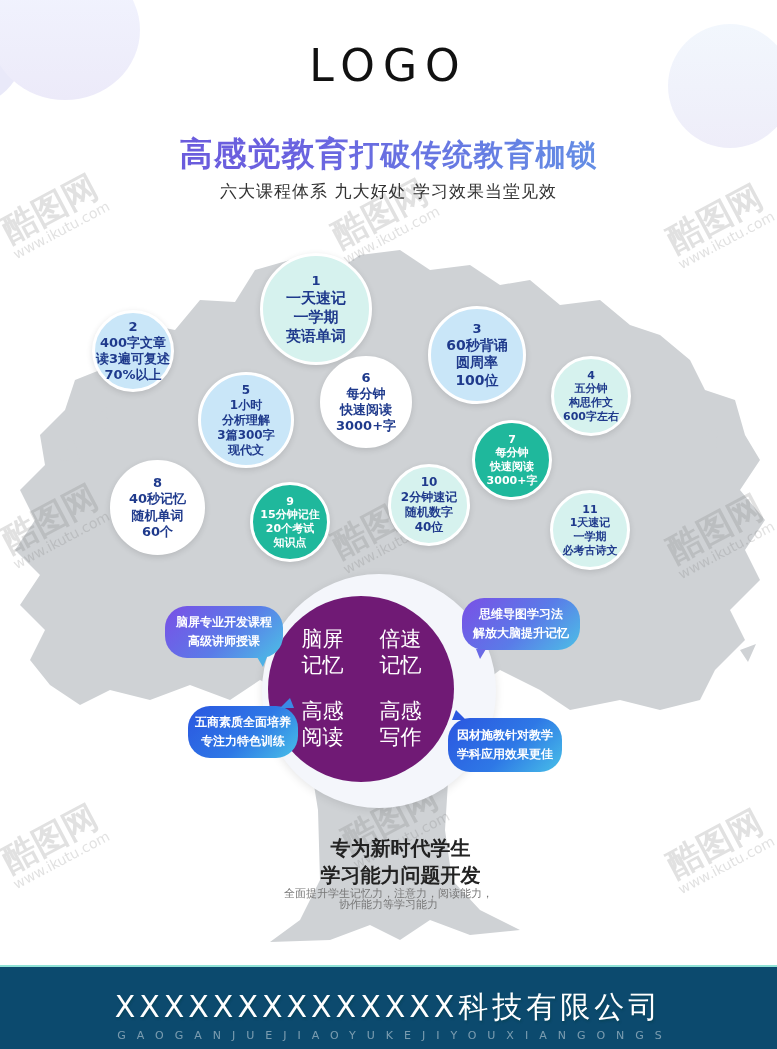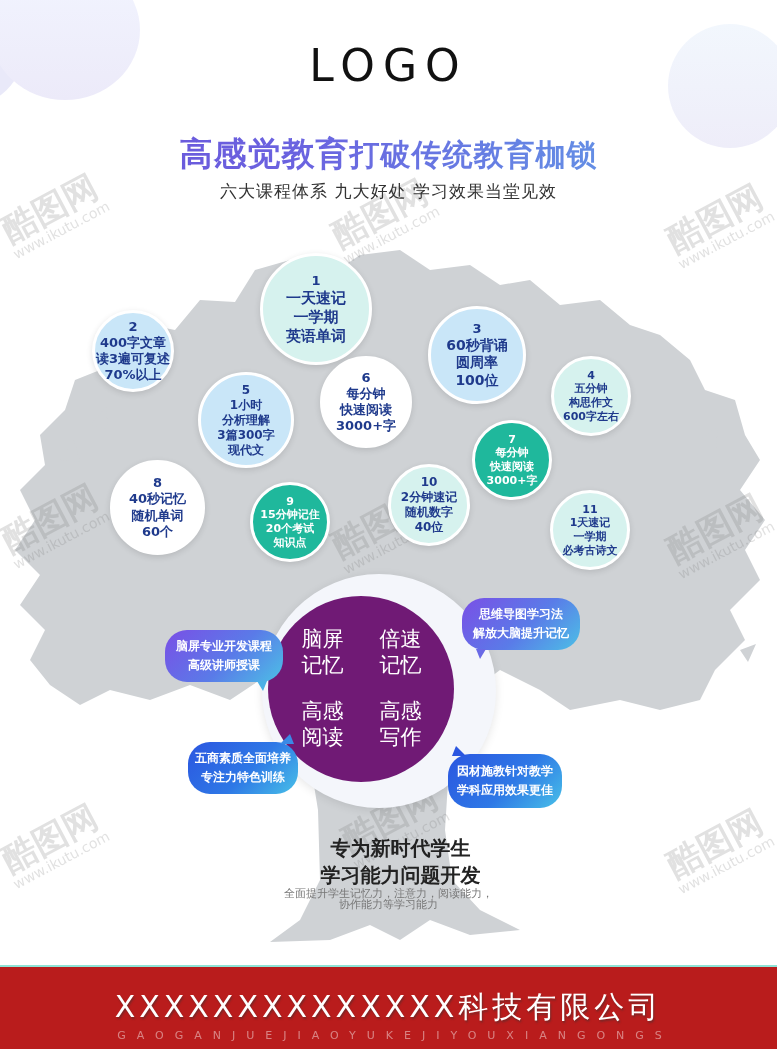--- a/index.html
+++ b/index.html
@@ -36,27 +36,27 @@
   .core-ring { position: absolute; left: 262px; top: 574px; width: 234px; height: 234px; border-radius: 50%; background: #f4f6fb; box-shadow: 0 2px 10px rgba(0,0,0,.1); }
   .core { position: absolute; left: 268px; top: 596px; width: 186px; height: 186px; border-radius: 50%; background: #701a75; overflow: hidden; }
   .core .q { position: absolute; width: 93px; height: 93px; display: flex; align-items: center; justify-content: center; color: #ffffff; font-size: 21px; line-height: 1.2; text-align: center; }
   .core .q1 { left: 8px; top: 10px; }
   .core .q2 { left: 86px; top: 10px; }
   .core .q3 { left: 8px; top: 82px; }
   .core .q4 { left: 86px; top: 82px; }
 
   .speech { position: absolute; border-radius: 22px; color: #ffffff; font-size: 12px; font-weight: bold; line-height: 1.55; text-align: center; display: flex; align-items: center; justify-content: center; flex-direction: column; }
   .speech.purple { background: linear-gradient(135deg,#7a4fe6 0%,#5a7be8 55%,#4cc0e6 100%); }
-  .speech.blue { background: linear-gradient(135deg,#2b56e0 0%,#2e78e6 55%,#48c0e8 100%); margin-top: 36px; }
+  .speech.blue { background: linear-gradient(135deg,#2b56e0 0%,#2e78e6 55%,#48c0e8 100%); }
   .tail { position: absolute; width: 0; height: 0; border-style: solid; }
 
   .slogan { position: absolute; left: 12px; width: 777px; text-align: center; font-weight: bold; color: #222; font-size: 20px; }
   .slogan-sub { position: absolute; left: 0; width: 777px; text-align: center; color: #777; font-size: 11px; line-height: 12px; }
 
-  .footer { position: absolute; left: 0; top: 965px; width: 777px; height: 84px; background: #b91c1c; border-top: 2px solid #8fe3d6; }
+  .footer { position: absolute; left: 0; top: 965px; width: 777px; height: 84px; background: #0c4a6e; border-top: 2px solid #8fe3d6; }
   .footer .company { position: absolute; top: 20px; left: 0; width: 777px; text-align: center; color: #ffffff; font-size: 30px; letter-spacing: 4px; text-shadow: 1px 2px 2px rgba(0,60,60,.35); }
   .footer .pinyin { position: absolute; top: 62px; left: 0; width: 777px; text-align: center; color: rgba(255,255,255,.45); font-size: 11px; letter-spacing: 11px; padding-left: 13px; }
 </style>
 </head>
 <body>
 
 <div class="deco-circle deco-tl1"></div>
 <div class="deco-circle deco-tl2"></div>
 <div class="deco-circle deco-tr"></div>
 
@@ -203,21 +203,21 @@
       </div>
   </div>
   <div class="q q4">
     <div>
         <div>高感</div>
         <div>写作</div>
       </div>
   </div>
 </div>
 
-<div class="speech purple" style="left:165px;top:606px;width:118px;height:52px;margin-top:24px;">
+<div class="speech purple" style="left:165px;top:606px;width:118px;height:52px;">
   <div>脑屏专业开发课程</div>
   <div>高级讲师授课</div>
   <span class="tail" style="right:16px;bottom:-9px;border-width:10px 4px 0 6px;border-color:#4cb0e6 transparent transparent transparent;"></span>
 </div>
 <div class="speech purple" style="left:462px;top:598px;width:118px;height:52px;">
   <div>思维导图学习法</div>
   <div>解放大脑提升记忆</div>
   <span class="tail" style="left:14px;bottom:-9px;border-width:10px 6px 0 4px;border-color:#6a6ae6 transparent transparent transparent;"></span>
 </div>
 <div class="speech blue" style="left:188px;top:706px;width:110px;height:52px;">

